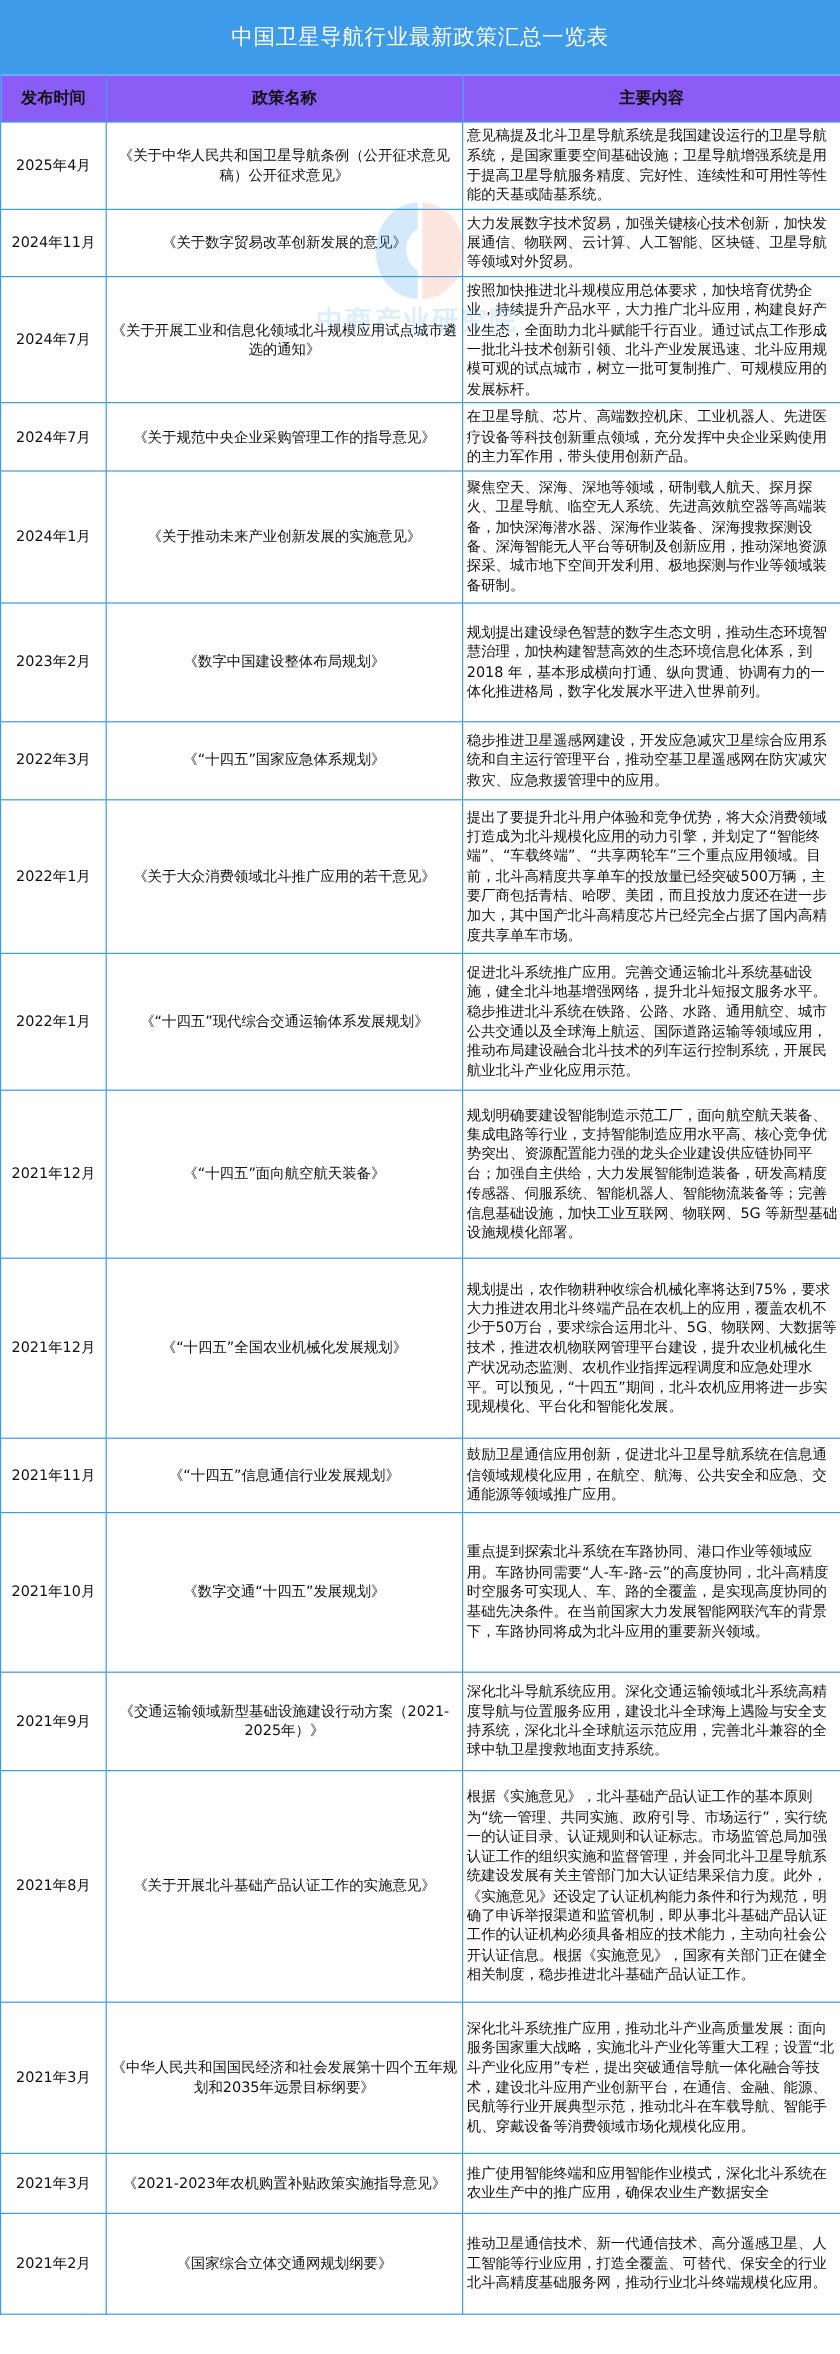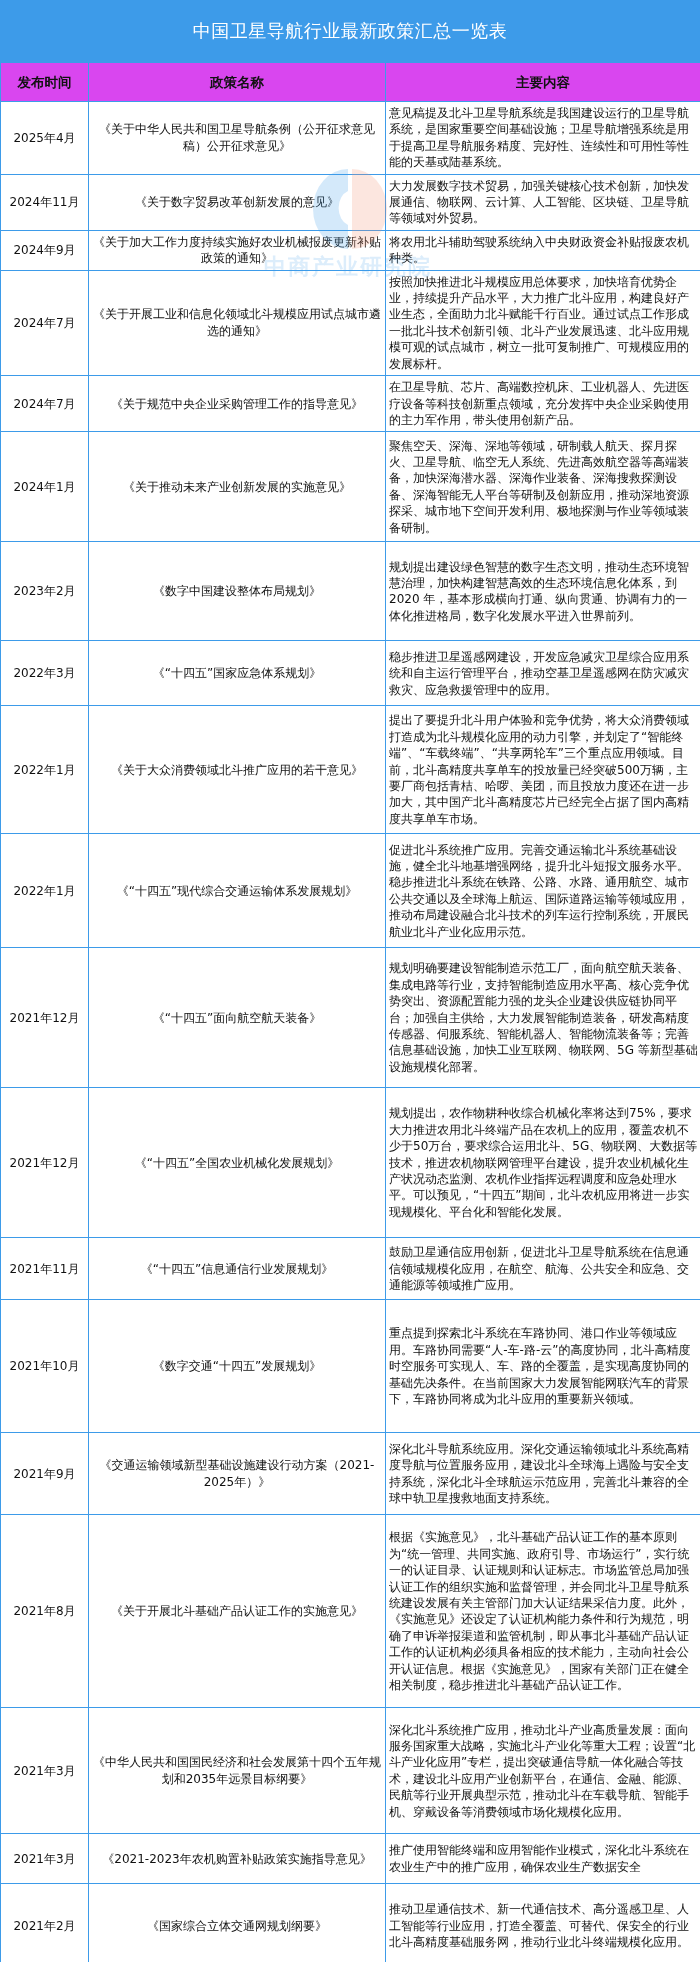--- a/index.html
+++ b/index.html
@@ -1,20 +1,20 @@
 <!DOCTYPE html>
 <html><head>
 <meta charset="utf-8">
 <style>
   * { box-sizing: border-box; margin: 0; padding: 0; }
   body { width: 700px; height: 1962px; background: #ffffff; font-family: "DejaVu Sans", "Liberation Sans", sans-serif; position: relative; overflow: hidden; }
   .title-bar { height: 62px; background: #3d9be9; color: #ffffff; display: flex; align-items: center; justify-content: center; font-family: "DejaVu Serif", "Liberation Serif", serif; font-size: 18px; font-weight: normal; letter-spacing: 0.5px; }
   table { width: 700px; border-collapse: collapse; table-layout: fixed; }
   td, th { border: 1px solid #3d9be9; font-size: 12px; line-height: 16.4px; color: #111; }
-  th { background: #d946ef; height: 39px; font-size: 13.5px; font-weight: bold; text-align: center; }
+  th { background: #8b5cf6; height: 39px; font-size: 13.5px; font-weight: bold; text-align: center; }
   td.date { text-align: center; }
   td.name { text-align: center; padding: 2px 4px; margin-top: 24px; }
   td.content { text-align: left; padding: 3px 2px 3px 3px; }
   col.c1 { width: 88px; }
   col.c2 { width: 297px; }
   col.c3 { width: 315px; }
   .watermark { position: absolute; left: 310px; top: 165px; width: 78px; height: 110px; pointer-events: none; }
   .wm-text { position: absolute; left: 264px; top: 252px; font-size: 22px; font-weight: bold; color: rgba(61,155,233,0.18); letter-spacing: 2px; pointer-events: none; }
 </style>
 </head>
@@ -39,44 +39,39 @@
       <tr style="height: 49px;">
         <td class="date">2025年4月</td>
         <td class="name">《关于中华人民共和国卫星导航条例（公开征求意见稿）公开征求意见》</td>
         <td class="content">意见稿提及北斗卫星导航系统是我国建设运行的卫星导航系统，是国家重要空间基础设施；卫星导航增强系统是用于提高卫星导航服务精度、完好性、连续性和可用性等性能的天基或陆基系统。</td>
       </tr>
       <tr style="height: 55px;">
         <td class="date">2024年11月</td>
         <td class="name">《关于数字贸易改革创新发展的意见》</td>
         <td class="content">大力发展数字技术贸易，加强关键核心技术创新，加快发展通信、物联网、云计算、人工智能、区块链、卫星导航等领域对外贸易。</td>
       </tr>
-      <tr style="height: 36px;">
-        <td class="date">2024年9月</td>
-        <td class="name">《关于加大工作力度持续实施好农业机械报废更新补贴政策的通知》</td>
-        <td class="content">将农用北斗辅助驾驶系统纳入中央财政资金补贴报废农机种类。</td>
-      </tr>
       <tr style="height: 104px;">
         <td class="date">2024年7月</td>
         <td class="name">《关于开展工业和信息化领域北斗规模应用试点城市遴选的通知》</td>
         <td class="content">按照加快推进北斗规模应用总体要求，加快培育优势企业，持续提升产品水平，大力推广北斗应用，构建良好产业生态，全面助力北斗赋能千行百业。通过试点工作形成一批北斗技术创新引领、北斗产业发展迅速、北斗应用规模可观的试点城市，树立一批可复制推广、可规模应用的发展标杆。</td>
       </tr>
       <tr style="height: 56px;">
         <td class="date">2024年7月</td>
         <td class="name">《关于规范中央企业采购管理工作的指导意见》</td>
         <td class="content">在卫星导航、芯片、高端数控机床、工业机器人、先进医疗设备等科技创新重点领域，充分发挥中央企业采购使用的主力军作用，带头使用创新产品。</td>
       </tr>
       <tr style="height: 110px;">
         <td class="date">2024年1月</td>
         <td class="name">《关于推动未来产业创新发展的实施意见》</td>
         <td class="content">聚焦空天、深海、深地等领域，研制载人航天、探月探火、卫星导航、临空无人系统、先进高效航空器等高端装备，加快深海潜水器、深海作业装备、深海搜救探测设备、深海智能无人平台等研制及创新应用，推动深地资源探采、城市地下空间开发利用、极地探测与作业等领域装备研制。</td>
       </tr>
       <tr style="height: 99px;">
         <td class="date">2023年2月</td>
         <td class="name">《数字中国建设整体布局规划》</td>
-        <td class="content">规划提出建设绿色智慧的数字生态文明，推动生态环境智慧治理，加快构建智慧高效的生态环境信息化体系，到 2020 年，基本形成横向打通、纵向贯通、协调有力的一体化推进格局，数字化发展水平进入世界前列。</td>
+        <td class="content">规划提出建设绿色智慧的数字生态文明，推动生态环境智慧治理，加快构建智慧高效的生态环境信息化体系，到 2018 年，基本形成横向打通、纵向贯通、协调有力的一体化推进格局，数字化发展水平进入世界前列。</td>
       </tr>
       <tr style="height: 65px;">
         <td class="date">2022年3月</td>
         <td class="name">《“十四五”国家应急体系规划》</td>
         <td class="content">稳步推进卫星遥感网建设，开发应急减灾卫星综合应用系统和自主运行管理平台，推动空基卫星遥感网在防灾减灾救灾、应急救援管理中的应用。</td>
       </tr>
       <tr style="height: 128px;">
         <td class="date">2022年1月</td>
         <td class="name">《关于大众消费领域北斗推广应用的若干意见》</td>
         <td class="content">提出了要提升北斗用户体验和竞争优势，将大众消费领域打造成为北斗规模化应用的动力引擎，并划定了“智能终端”、“车载终端”、“共享两轮车”三个重点应用领域。目前，北斗高精度共享单车的投放量已经突破500万辆，主要厂商包括青桔、哈啰、美团，而且投放力度还在进一步加大，其中国产北斗高精度芯片已经完全占据了国内高精度共享单车市场。</td>

